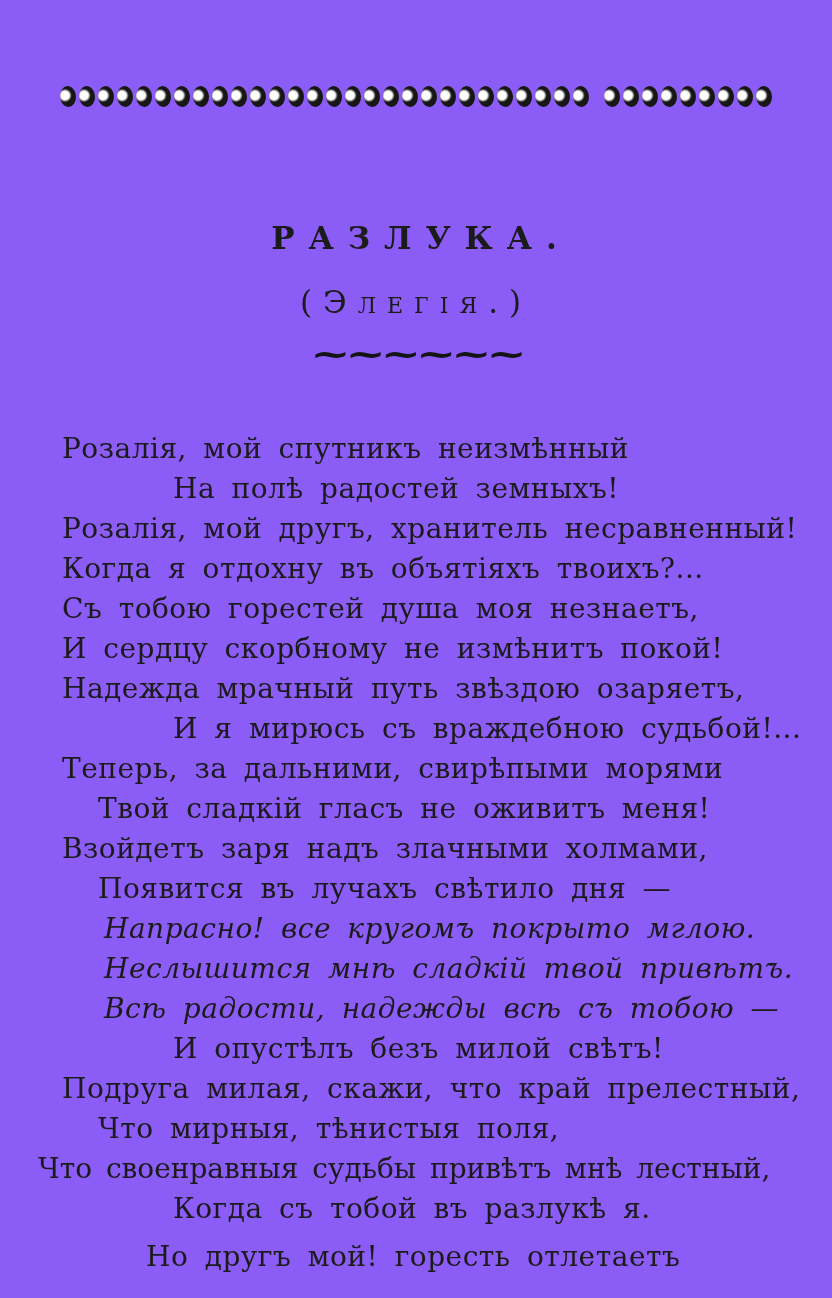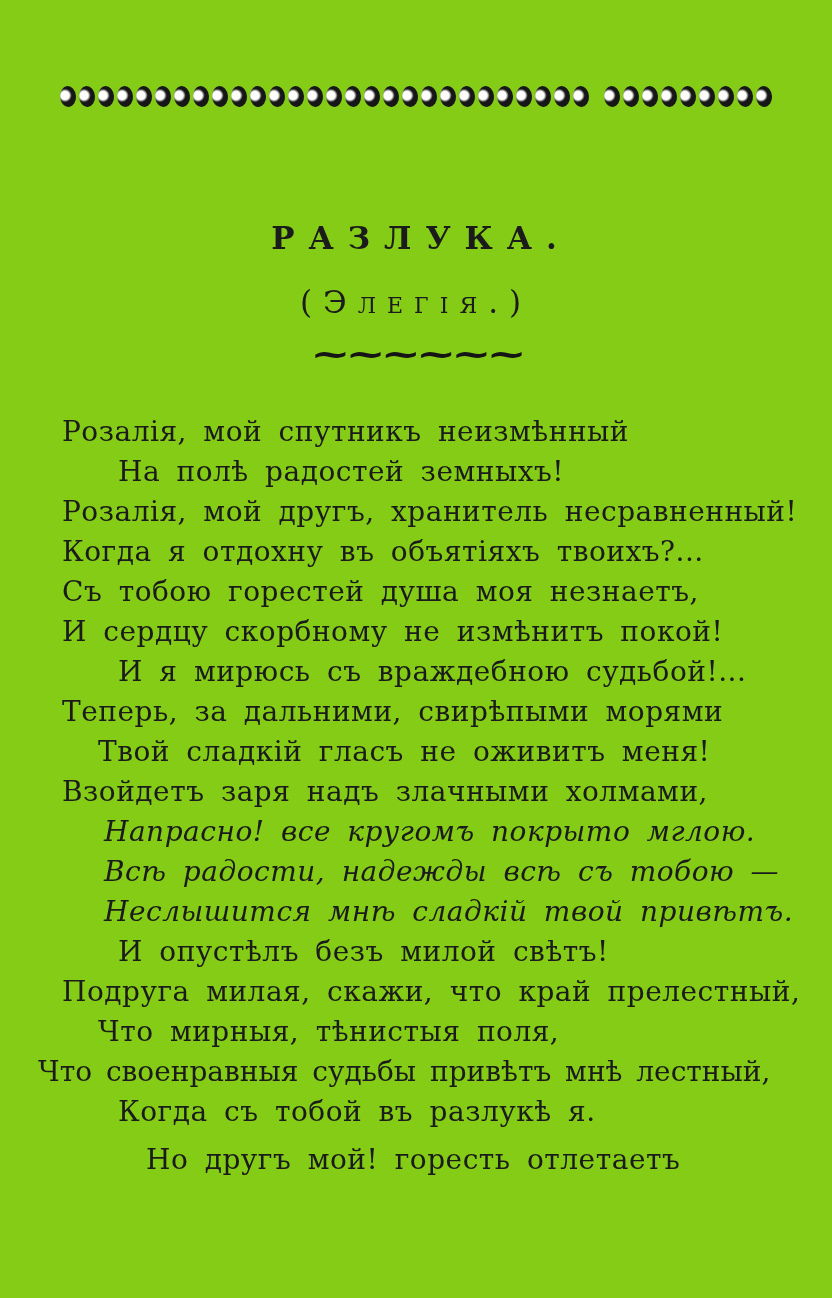--- a/index.html
+++ b/index.html
@@ -5,21 +5,21 @@
   html, body {
     margin: 0;
     padding: 0;
     background: #e8e8e6;
   }
   .page {
     position: relative;
     width: 832px;
     height: 1298px;
     margin: 0 auto;
-    background: #84cc16;
+    background: #8b5cf6;
     color: #1b1b1b;
     font-family: "DejaVu Serif", serif;
     overflow: hidden;
   }
 
   
   .ornament-row {
     position: absolute;
     top: 86px;
     left: 60px;
@@ -79,37 +79,37 @@
     font-weight: bold;
     letter-spacing: -5px;
     transform: scaleY(0.72);
     color: #151515;
     white-space: nowrap;
   }
 
   
   .poem {
     position: absolute;
-    top: 412px;
+    top: 429px;
     left: 62px;
     width: 748px;
   }
   .poem-line {
     height: 40px;
     line-height: 40px;
     font-size: 28px;
     letter-spacing: 0.5px;
     word-spacing: 7px;
     white-space: nowrap;
   }
   .indent-flush   { margin-left: 0; }
   .indent-outdent { margin-left: -24px; letter-spacing: 0; word-spacing: 5px; }
   .indent-small   { margin-left: 36px; }
   .indent-medium  { margin-left: 42px; font-style: italic; }
-  .indent-large   { margin-left: 56px; }
+  .indent-large   { margin-left: 111px; }
   .indent-xlarge  { margin-left: 84px; margin-top: 8px; }
 </style>
 </head>
 <body>
 
 <div class="page">
 
   <div class="ornament-row">
 
   <div class="bead-group">
@@ -162,27 +162,29 @@
   <div class="divider">~~~~~~</div>
 
   <div class="poem">
 
   <div class="poem-line indent-flush">Розалія, мой спутникъ неизмѣнный</div>
       <div class="poem-line indent-large">На полѣ радостей земныхъ!</div>
       <div class="poem-line indent-flush">Розалія, мой другъ, хранитель несравненный!</div>
       <div class="poem-line indent-flush">Когда я отдохну въ объятіяхъ твоихъ?...</div>
       <div class="poem-line indent-flush">Съ тобою горестей душа моя незнаетъ,</div>
       <div class="poem-line indent-flush">И сердцу скорбному не измѣнитъ покой!</div>
+      <div class="poem-line indent-flush">Надежда мрачный путь звѣздою озаряетъ,</div>
       <div class="poem-line indent-large">И я мирюсь съ враждебною судьбой!...</div>
       <div class="poem-line indent-flush">Теперь, за дальними, свирѣпыми морями</div>
       <div class="poem-line indent-small">Твой сладкій гласъ не оживитъ меня!</div>
       <div class="poem-line indent-flush">Взойдетъ заря надъ злачными холмами,</div>
+      <div class="poem-line indent-small">Появится въ лучахъ свѣтило дня —</div>
       <div class="poem-line indent-medium">Напрасно! все кругомъ покрыто мглою.</div>
+      <div class="poem-line indent-medium">Неслышится мнѣ сладкій твой привѣтъ.</div>
       <div class="poem-line indent-medium">Всѣ радости, надежды всѣ съ тобою —</div>
-      <div class="poem-line indent-medium">Неслышится мнѣ сладкій твой привѣтъ.</div>
       <div class="poem-line indent-large">И опустѣлъ безъ милой свѣтъ!</div>
       <div class="poem-line indent-flush">Подруга милая, скажи, что край прелестный,</div>
       <div class="poem-line indent-small">Что мирныя, тѣнистыя поля,</div>
       <div class="poem-line indent-outdent">Что своенравныя судьбы привѣтъ мнѣ лестный,</div>
       <div class="poem-line indent-large">Когда съ тобой въ разлукѣ я.</div>
       <div class="poem-line indent-xlarge">Но другъ мой! горесть отлетаетъ</div>
     </div>
 
 </div>
 

